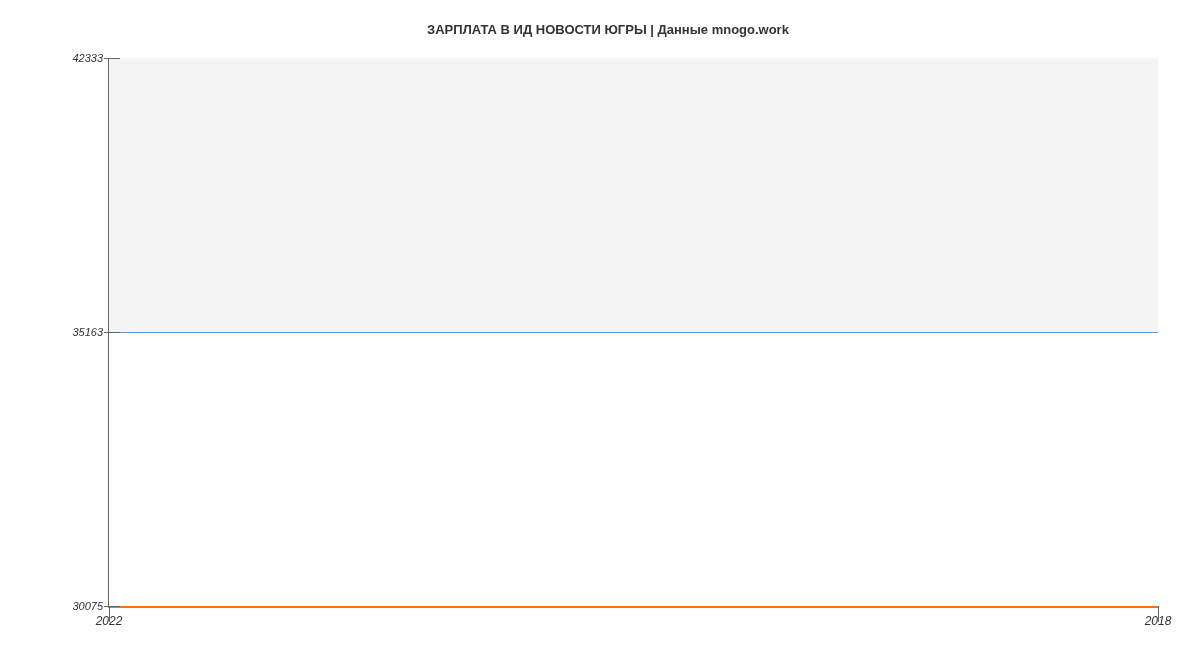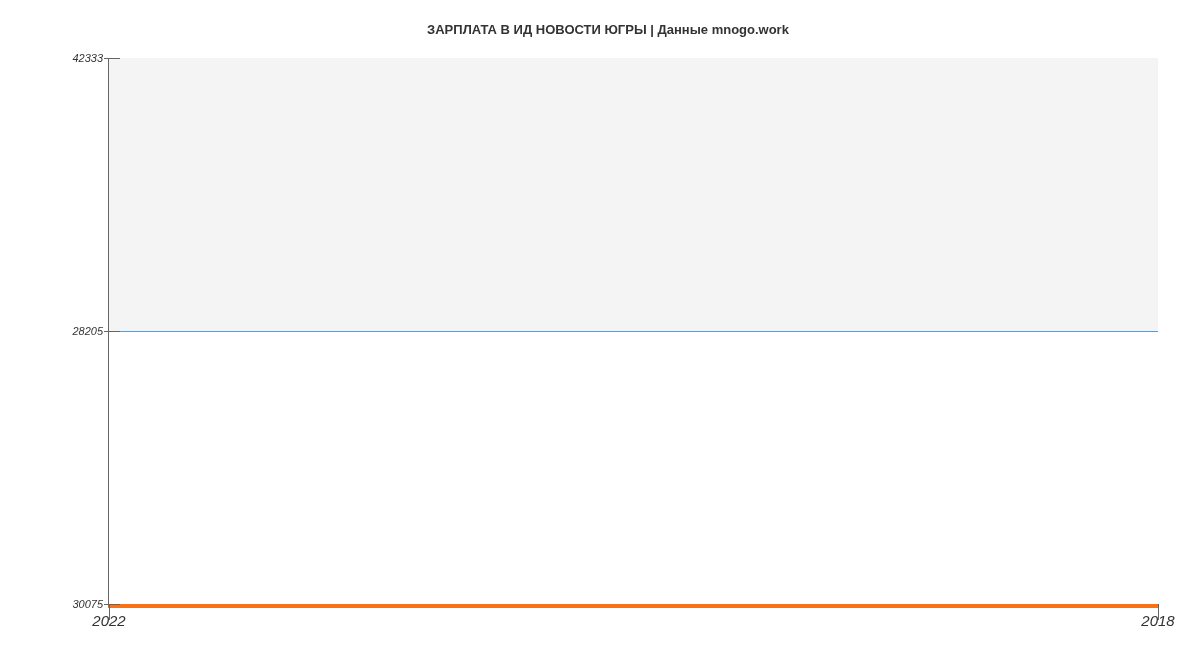--- a/index.html
+++ b/index.html
@@ -28,21 +28,21 @@
       width: 1050px;
       height: 550px;
     }
     .plot-area {
       position: absolute;
       left: 0;
       top: 0;
       width: 100%;
       height: 100%;
       border-left: 1px solid #666;
-      border-bottom: 4px solid #f97316;
+      border-bottom: 2px solid #f97316;
       font-style: italic;
     }
     .plot-bg {
       position: absolute;
       left: 0;
       top: 0;
       width: 100%;
       height: 50%;
       background: #f4f4f4;
     }
@@ -67,21 +67,21 @@
       position: absolute;
       left: -5px;
       width: 5px;
       height: 0;
       border-top: 1px solid #666;
     }
     .x-tick {
       position: absolute;
       top: 100%;
       padding-top: 8px;
-      font-size: 15px;
+      font-size: 12px;
       color: #333;
       transform: translateX(-50%);
       white-space: nowrap;
     }
     .x-tick-mark {
       position: absolute;
       top: 100%;
       height: 5px;
       width: 0;
       border-left: 1px solid #666;
@@ -95,21 +95,21 @@
 <div class="chart-container">
   <div class="plot-area">
     <div class="plot-bg"></div>
     <div class="data-line"></div>
 
     <div class="y-tick-mark" style="top:0%"></div>
     <div class="y-tick-mark" style="top:50%"></div>
     <div class="y-tick-mark" style="top:100%"></div>
 
     <span class="y-tick" style="top:0%">42333</span>
-    <span class="y-tick" style="top:50%">28205</span>
+    <span class="y-tick" style="top:50%">35163</span>
     <span class="y-tick" style="top:100%">30075</span>
 
     <div class="x-tick-mark" style="left:0%"></div>
     <div class="x-tick-mark" style="left:100%"></div>
 
     <span class="x-tick" style="left:0%">2022</span>
     <span class="x-tick" style="left:100%">2018</span>
   </div>
 </div>
 

